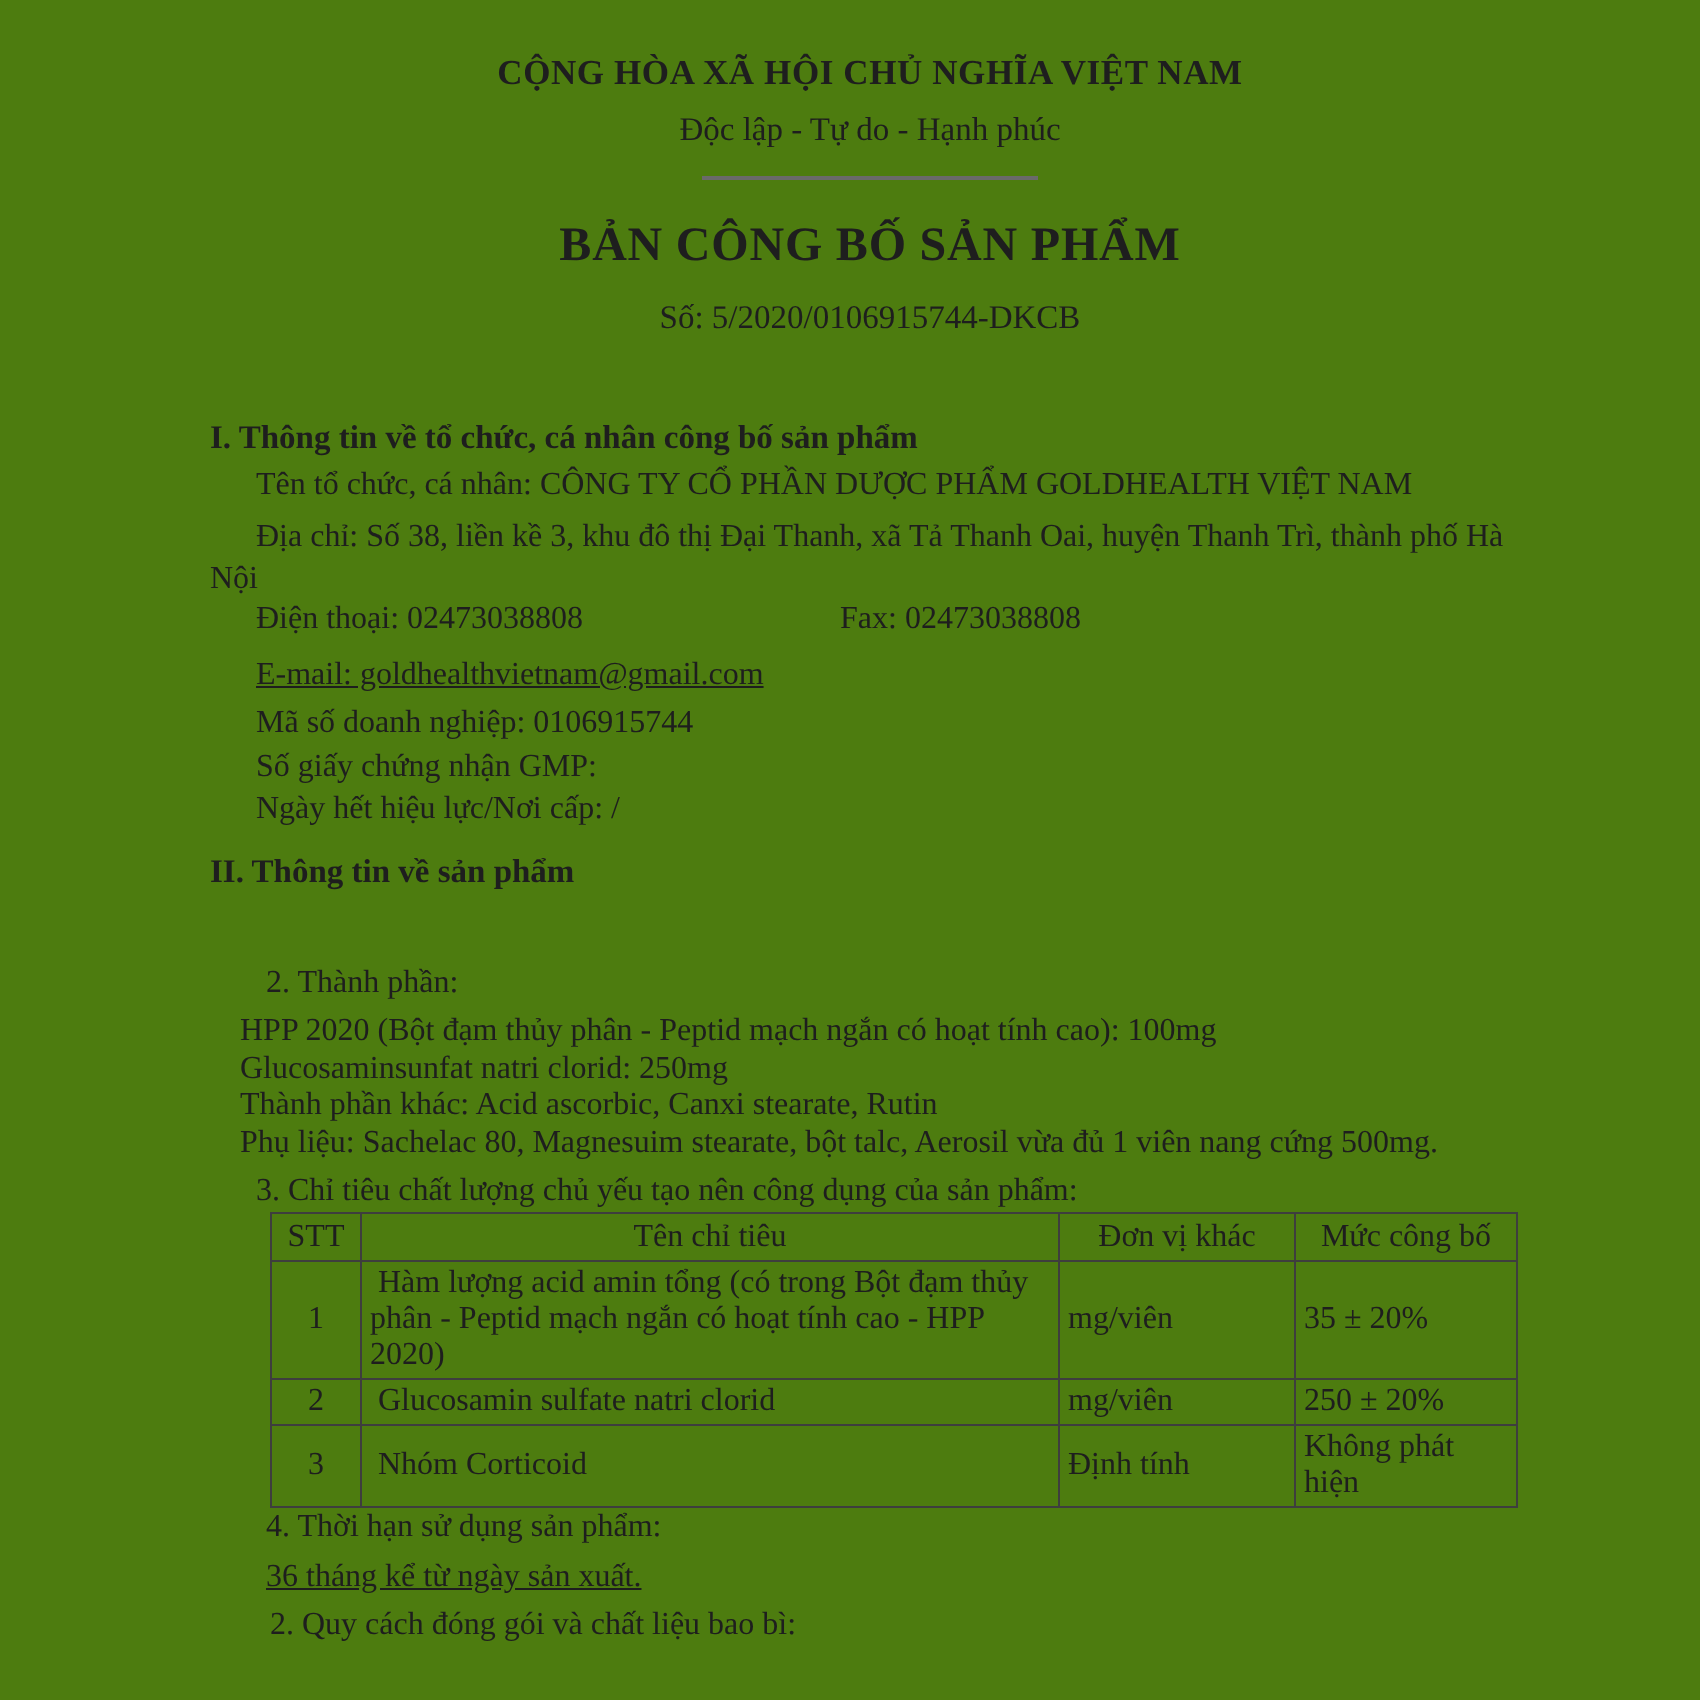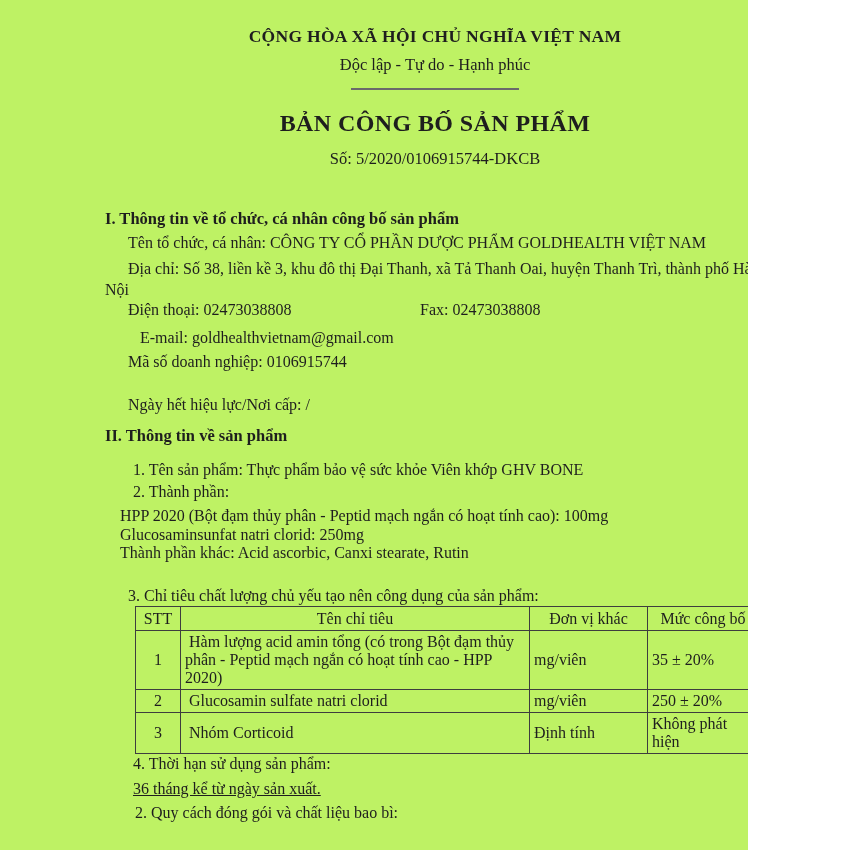--- a/index.html
+++ b/index.html
@@ -2,23 +2,23 @@
 <html lang="vi"><head>
 <meta charset="utf-8">
 <style>
   html, body {
     margin: 0;
     padding: 0;
     background: #ffffff;
   }
   .page {
     position: relative;
-    width: 748px;
+    width: 850px;
     height: 850px;
-    background: #bef264;
+    background: #4d7c0f;
     font-family: "Liberation Serif", "DejaVu Serif", serif;
     color: #1e1e1e;
     font-size: 16px;
     overflow: hidden;
     
     filter: blur(0.3px);
   }
   .abs { position: absolute; white-space: nowrap; }
   .wrapblock { position: absolute; white-space: normal; }
 
@@ -105,33 +105,34 @@
 
   <div class="abs sec-heading" style="top:209px; left:105px;">I. Thông tin về tổ chức, cá nhân công bố sản phẩm</div>
 
   <div class="abs" style="top:234px; left:128px;">Tên tổ chức, cá nhân: CÔNG TY CỔ PHẦN DƯỢC PHẨM GOLDHEALTH VIỆT NAM</div>
 
   <div class="wrapblock" style="top:258px; left:105px; width:672px; text-indent:23px; line-height:21px;">Địa chỉ: Số 38, liền kề 3, khu đô thị Đại Thanh, xã Tả Thanh Oai, huyện Thanh Trì, thành phố Hà Nội</div>
 
   <div class="abs" style="top:301px; left:128px;">Điện thoại: 02473038808</div>
   <div class="abs" style="top:301px; left:420px;">Fax: 02473038808</div>
 
-  <div class="abs" style="top:329px; left:140px;">E-mail: goldhealthvietnam@gmail.com</div>
+  <div class="abs" style="top:329px; left:128px;text-decoration:underline;">E-mail: goldhealthvietnam@gmail.com</div>
   <div class="abs" style="top:353px; left:128px;">Mã số doanh nghiệp: 0106915744</div>
+  <div class="abs" style="top:375px; left:128px;">Số giấy chứng nhận GMP:</div>
   <div class="abs" style="top:396px; left:128px;">Ngày hết hiệu lực/Nơi cấp: /</div>
 
   <div class="abs sec-heading" style="top:426px; left:105px;">II. Thông tin về sản phẩm</div>
 
-  <div class="abs" style="top:461px; left:133px;">1. Tên sản phẩm: Thực phẩm bảo vệ sức khỏe Viên khớp GHV BONE</div>
   <div class="abs" style="top:483px; left:133px;">2. Thành phần:</div>
 
   <div class="wrapblock" style="top:507px; left:120px; width:660px; line-height:18.5px;">
     <div>HPP 2020 (Bột đạm thủy phân - Peptid mạch ngắn có hoạt tính cao): 100mg</div>
     <div>Glucosaminsunfat natri clorid: 250mg</div>
     <div>Thành phần khác: Acid ascorbic, Canxi stearate, Rutin</div>
+    <div>Phụ liệu: Sachelac 80, Magnesuim stearate, bột talc, Aerosil vừa đủ 1 viên nang cứng 500mg.</div>
   </div>
 
   <div class="abs" style="top:587px; left:128px;">3. Chỉ tiêu chất lượng chủ yếu tạo nên công dụng của sản phẩm:</div>
 
   <table class="criteria">
     <colgroup>
       <col class="col-stt">
         <col class="col-name">
         <col class="col-unit">
         <col class="col-lvl">

